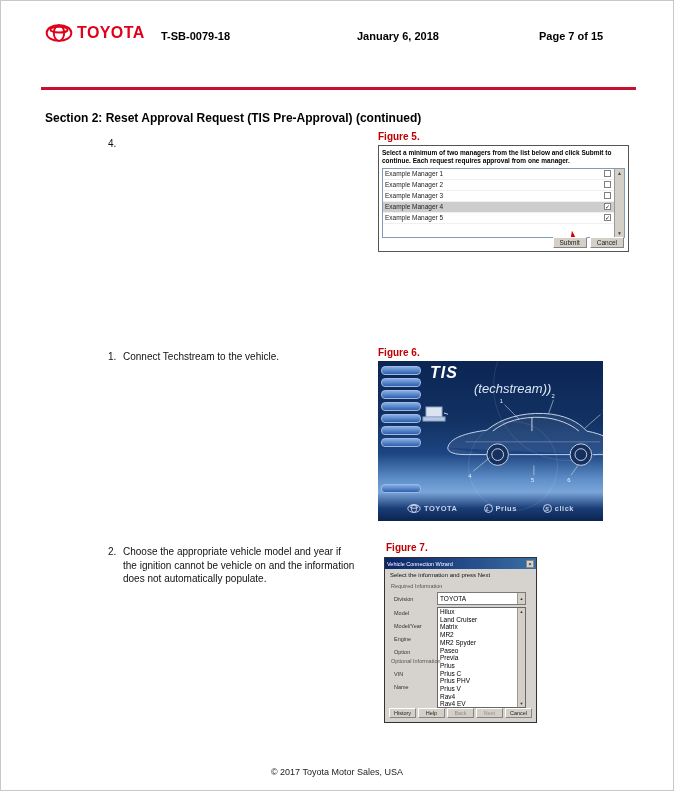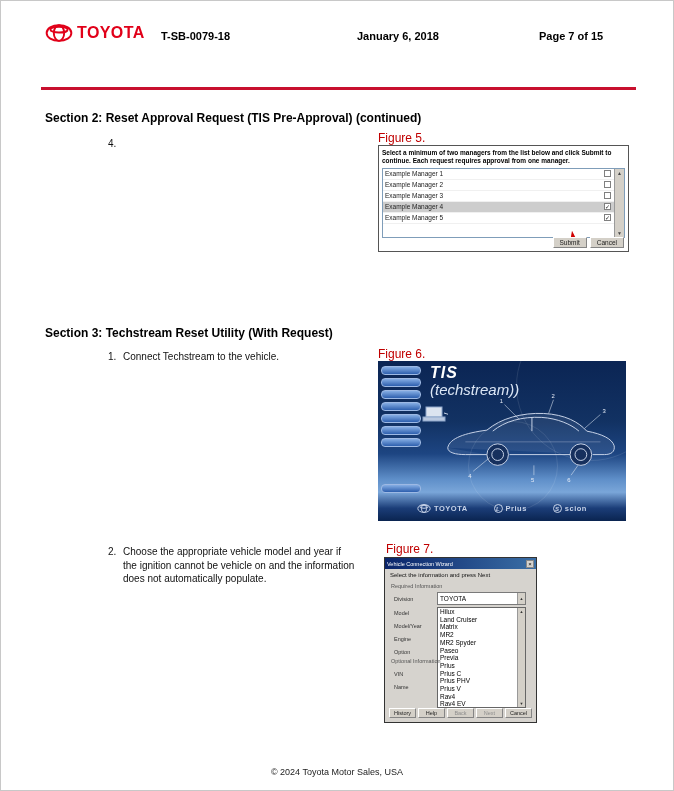--- a/index.html
+++ b/index.html
@@ -19,47 +19,47 @@
   
   .sec-heading { position:absolute; left:44px; font-size:12px; font-weight:bold; color:#000; }
   .s2 { top:110px; } .s3 { top:325px; }
   .step { position:absolute; left:107px; display:flex; font-size:10px; line-height:1.35; color:#111; }
   .step .no { width:15px; flex:none; }
   .step .txt { width:232px; }
   .step4 { top:136px; } .step1 { top:349px; } .step2 { top:544px; }
   .p2 { margin-top:4px; }
 
   
-  .fig-label { position:absolute; left:377px; color:#c00000; font-weight:normal; font-size:12px; }
+  .fig-label { position:absolute; left:377px; color:#c00000; font-weight:bold; font-size:10px; }
   .fl5 { top:130px; } .fl6 { top:346px; } .fl7 { top:541px;padding-left:8px; }
 
   
   .fig5 { position:absolute; left:377px; top:144px; width:251px; height:107px; border:1px solid #555; background:#fff; padding:3px; }
   .fig5 .instr { font-size:6.5px; font-weight:bold; line-height:1.3; color:#000; }
   .mgr-list { position:relative; border:1px solid #7f9db9; margin-top:2px; height:70px; background:#fff; padding-right:10px; overflow:hidden; }
   .mgr-row { display:flex; justify-content:space-between; align-items:center; height:11px; padding:0 3px 0 2px; font-size:6.5px; color:#222; border-bottom:1px solid #f0f0f0; }
   .mgr-row.sel { background:#cdcdcd; }
   .cb { width:7px; height:7px; flex:none; border:1px solid #808080; background:#fff; font-size:6px; line-height:6px; text-align:center; color:#222; }
   .mgr-scroll { position:absolute; right:0; top:0; bottom:0; width:10px; background:#d4d0c8; border-left:1px solid #9a9a9a; display:flex; flex-direction:column; justify-content:space-between; align-items:center; font-size:5px; color:#444; padding:1px 0; }
   .fig5-btns { position:absolute; right:4px; bottom:3px; display:flex; gap:3px; }
   .btn95 { font-size:6.5px; padding:1px 6px; background:#d4d0c8; border:1px solid #858585; border-top-color:#fff; border-left-color:#fff; color:#222; }
   .arrow5 { position:absolute; right:48px; bottom:6px; color:#d00000; font-size:15px; transform:rotate(38deg); font-weight:bold; line-height:1; }
 
   
-  .fig6 { position:absolute; left:377px; top:360px; width:248px; height:160px; overflow:hidden;
+  .fig6 { position:absolute; left:377px; top:360px; width:225px; height:160px; overflow:hidden;
           background:linear-gradient(180deg,#0b2554 0%, #123263 38%, #1d4582 58%, #5f8fc9 74%, #7aa6d9 82%, #1b3d78 92%, #0a2450 100%); }
   .bg-circle { position:absolute; border:1px solid rgba(255,255,255,.10); border-radius:50%; }
   .bgc1 { width:150px; height:150px; right:-40px; top:-50px; }
   .bgc2 { width:90px; height:90px; left:90px; top:60px; }
   .ts-col { position:absolute; left:3px; top:5px; }
   .ts-btn { width:40px; height:9px; border-radius:4px; background:linear-gradient(#86aee4,#2d5fae); border:1px solid #9db9e4; margin-bottom:3px; }
   .ts-btn-bottom { position:absolute; left:3px; bottom:28px; width:40px; height:9px; border-radius:4px; background:linear-gradient(#86aee4,#2d5fae); border:1px solid #9db9e4; }
   .tis-logo { position:absolute; left:52px; top:4px; color:#fff; font-style:italic; line-height:1; }
   .tis-logo .tis { font-size:16px; font-weight:bold; letter-spacing:1px; }
-  .tis-logo .ts { font-size:15px; display:block; margin-top:1px; color:#dbe6f5; }
+  .tis-logo .ts { font-size:13px; display:block; margin-top:1px; color:#dbe6f5;margin-left:44px; }
   .laptop { position:absolute; left:44px; top:44px; }
   .car { position:absolute; left:58px; top:26px; }
   .brand-strip { position:absolute; left:0; right:0; bottom:5px; height:15px; display:flex; justify-content:center; gap:26px; align-items:center; }
   .brand { display:flex; align-items:center; gap:3px; color:#c7d3e8; font-size:7.5px; font-weight:bold; letter-spacing:.5px; }
   .circle-ic { width:9px; height:9px; border:1px solid #c7d3e8; border-radius:50%; font-size:6px; line-height:8px; text-align:center; font-style:italic; }
 
   
   .fig7 { position:absolute; left:383px; top:556px; width:153px; height:166px; border:1px solid #333; background:#d6d3ce; }
   .f7-title { height:11px; background:linear-gradient(90deg,#0a246a,#3a6ea5); color:#fff; font-size:5.5px; display:flex; align-items:center; padding:0 2px; }
   .f7-x { margin-left:auto; width:8px; height:8px; background:#d6d3ce; border:1px solid #888; color:#000; font-size:6px; line-height:6px; text-align:center; }
@@ -138,21 +138,20 @@
         <span>▼</span>
       </div>
     </div>
     <span class="arrow5">➤</span>
     <div class="fig5-btns">
       <span class="btn95">Submit</span>
       <span class="btn95">Cancel</span>
     </div>
   </div>
 
-  <div class="sec-heading s3">Section 3: Techstream Reset Utility (With Request)</div>
   <div class="step step1">
     <span class="no">1.</span>
     <span class="txt">Connect Techstream to the vehicle.</span>
   </div>
 
   <div class="fig-label fl6">Figure 6.</div>
   <div class="fig6">
     <div class="bg-circle bgc1"></div>
     <div class="bg-circle bgc2"></div>
     <div class="ts-col">
@@ -214,21 +213,21 @@
           <ellipse cx="12" cy="5" rx="7.6" ry="2.6" fill="none" stroke="#c7d3e8" stroke-width="1.7"></ellipse>
         </svg>
         <span>TOYOTA</span>
       </span>
       <span class="brand">
         <span class="circle-ic">L</span>
         <span>Prius</span>
       </span>
       <span class="brand">
         <span class="circle-ic">S</span>
-        <span>scion</span>
+        <span>click</span>
       </span>
     </div>
   </div>
 
   <div class="step step2">
     <span class="no">2.</span>
     <span class="txt">Choose the appropriate vehicle model and year if the ignition cannot be vehicle on and the information does not automatically populate.</span>
   </div>
 
   <div class="fig-label fl7">Figure 7.</div>
@@ -277,14 +276,14 @@
     <span class="f7-lbl f7-name">Name</span>
     <div class="f7-btns">
       <span class="f7-btn">History</span>
       <span class="f7-btn">Help</span>
       <span class="f7-btn dis sp">Back</span>
       <span class="f7-btn dis">Next</span>
       <span class="f7-btn">Cancel</span>
     </div>
   </div>
 
-  <div class="footer">© 2024 Toyota Motor Sales, USA</div>
+  <div class="footer">© 2017 Toyota Motor Sales, USA</div>
 </div>
 
 </body></html>

